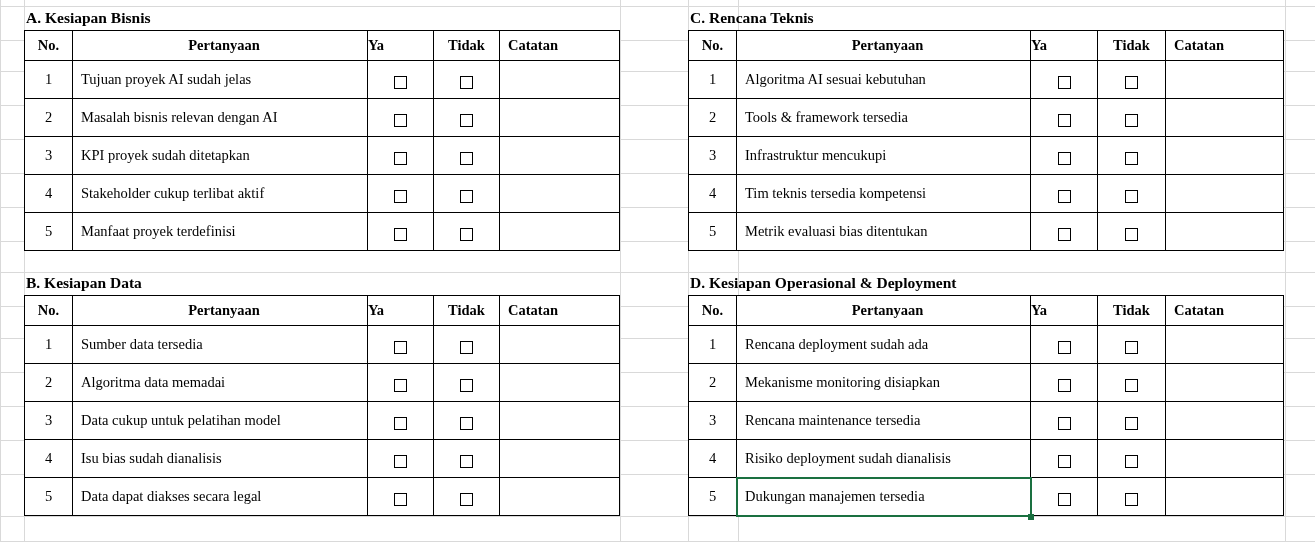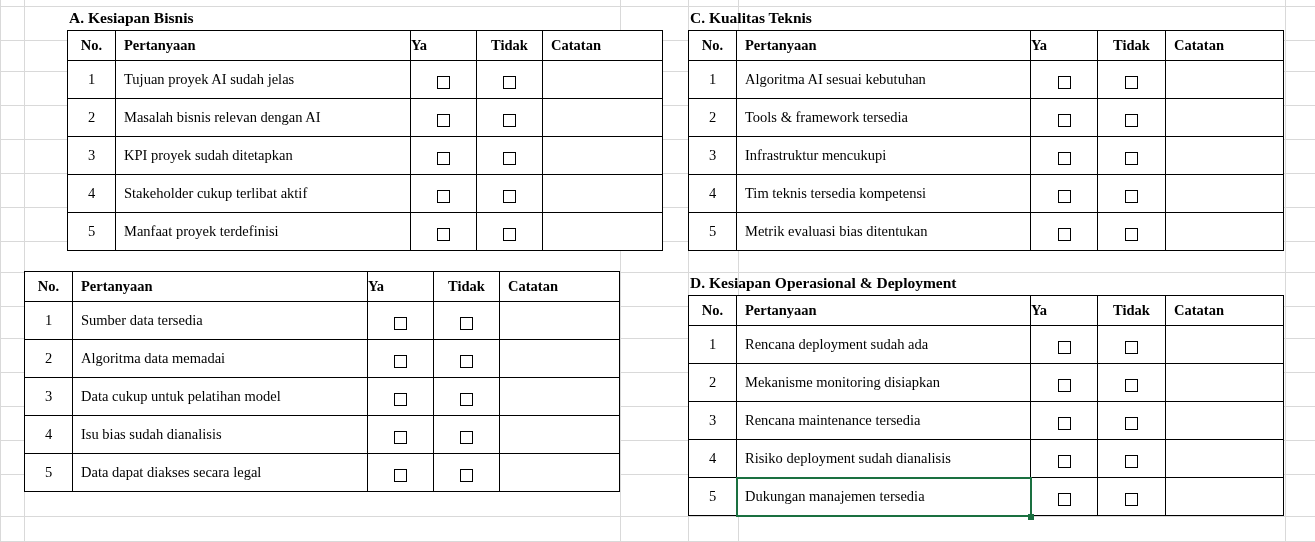--- a/index.html
+++ b/index.html
@@ -76,21 +76,21 @@
     height: 34px;
     vertical-align: middle;
   }
 
   .col-no    { text-align: center; }
   .col-q     { text-align: left; padding-left: 8px !important; }
   .col-ya    { text-align: left; }
   .col-tidak { text-align: center; }
   .col-cat   { text-align: left; }
 
-  th.col-q { padding-left: 8px !important; }
+  th.col-q { padding-left: 8px !important; text-align: center; }
   th.col-cat { padding-left: 8px !important; }
 
   td.cell-check {
     text-align: center;
     vertical-align: top;
     font-family: "DejaVu Sans", sans-serif;
     font-size: 13px;
     line-height: 1;
     padding-top: 3px !important;
   }
@@ -147,21 +147,21 @@
       <div class="gridline-h" style="top: 516px;"></div>
       <div class="gridline-h" style="top: 541px;"></div>
       <div class="gridline-v" style="left: 0px;"></div>
       <div class="gridline-v" style="left: 24px;"></div>
       <div class="gridline-v" style="left: 620px;"></div>
       <div class="gridline-v" style="left: 688px;"></div>
       <div class="gridline-v" style="left: 738px;"></div>
       <div class="gridline-v" style="left: 1285px;"></div>
     </div>
   <div id="sections-root">
-      <div class="section" style="left: 24px; top: 6px; padding-left: 43px;">
+      <div class="section" style="left: 24px; top: 6px;">
         <div class="section-title">A. Kesiapan Bisnis</div>
         <table class="checklist">
           <colgroup>
             <col style="width: 48px;">
             <col style="width: 295px;">
             <col style="width: 66px;">
             <col style="width: 66px;">
             <col style="width: 120px;">
           </colgroup>
           <thead>
@@ -206,20 +206,21 @@
               <td class="col-no">5</td>
               <td class="col-q">Manfaat proyek terdefinisi</td>
               <td class="col-ya cell-check"><span class="checkbox-glyph"></span></td>
               <td class="col-tidak cell-check"><span class="checkbox-glyph"></span></td>
               <td class="col-cat"></td>
             </tr>
           </tbody>
         </table>
       </div>
       <div class="section" style="left: 24px; top: 271px;">
+        <div class="section-title">B. Kesiapan Data</div>
         <table class="checklist">
           <colgroup>
             <col style="width: 48px;">
             <col style="width: 295px;">
             <col style="width: 66px;">
             <col style="width: 66px;">
             <col style="width: 120px;">
           </colgroup>
           <thead>
             <tr>
@@ -263,21 +264,21 @@
               <td class="col-no">5</td>
               <td class="col-q">Data dapat diakses secara legal</td>
               <td class="col-ya cell-check"><span class="checkbox-glyph"></span></td>
               <td class="col-tidak cell-check"><span class="checkbox-glyph"></span></td>
               <td class="col-cat"></td>
             </tr>
           </tbody>
         </table>
       </div>
       <div class="section" style="left: 688px; top: 6px;">
-        <div class="section-title">C. Kualitas Teknis</div>
+        <div class="section-title">C. Rencana Teknis</div>
         <table class="checklist">
           <colgroup>
             <col style="width: 48px;">
             <col style="width: 294px;">
             <col style="width: 67px;">
             <col style="width: 68px;">
             <col style="width: 118px;">
           </colgroup>
           <thead>
             <tr>

